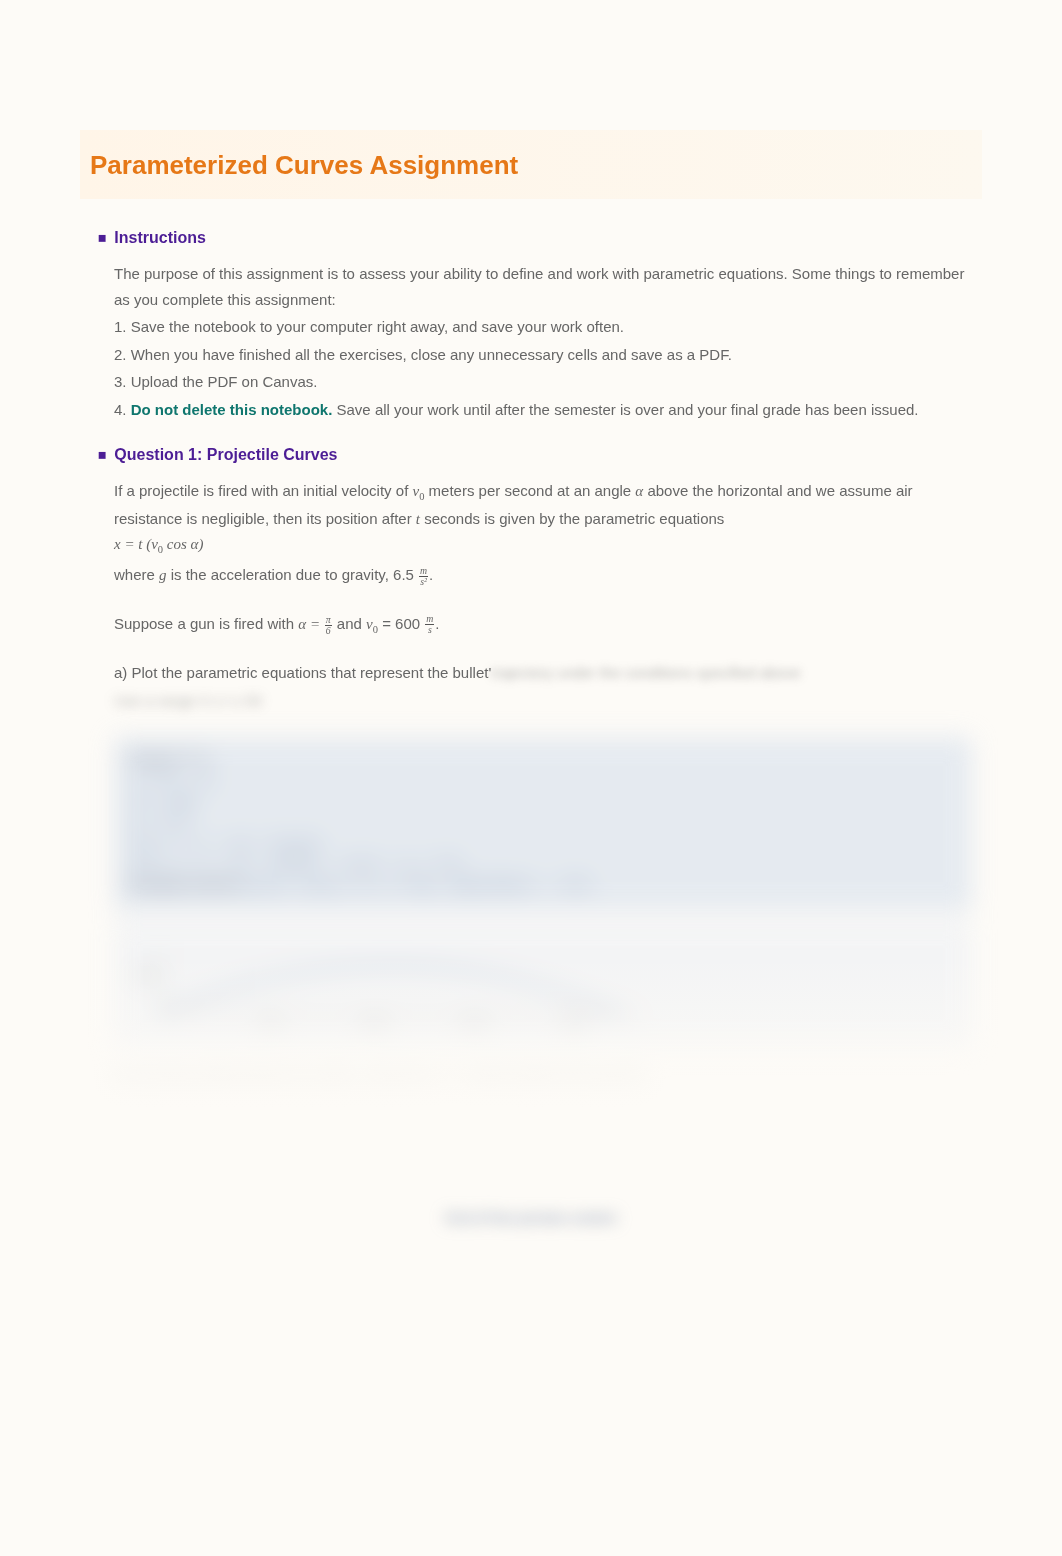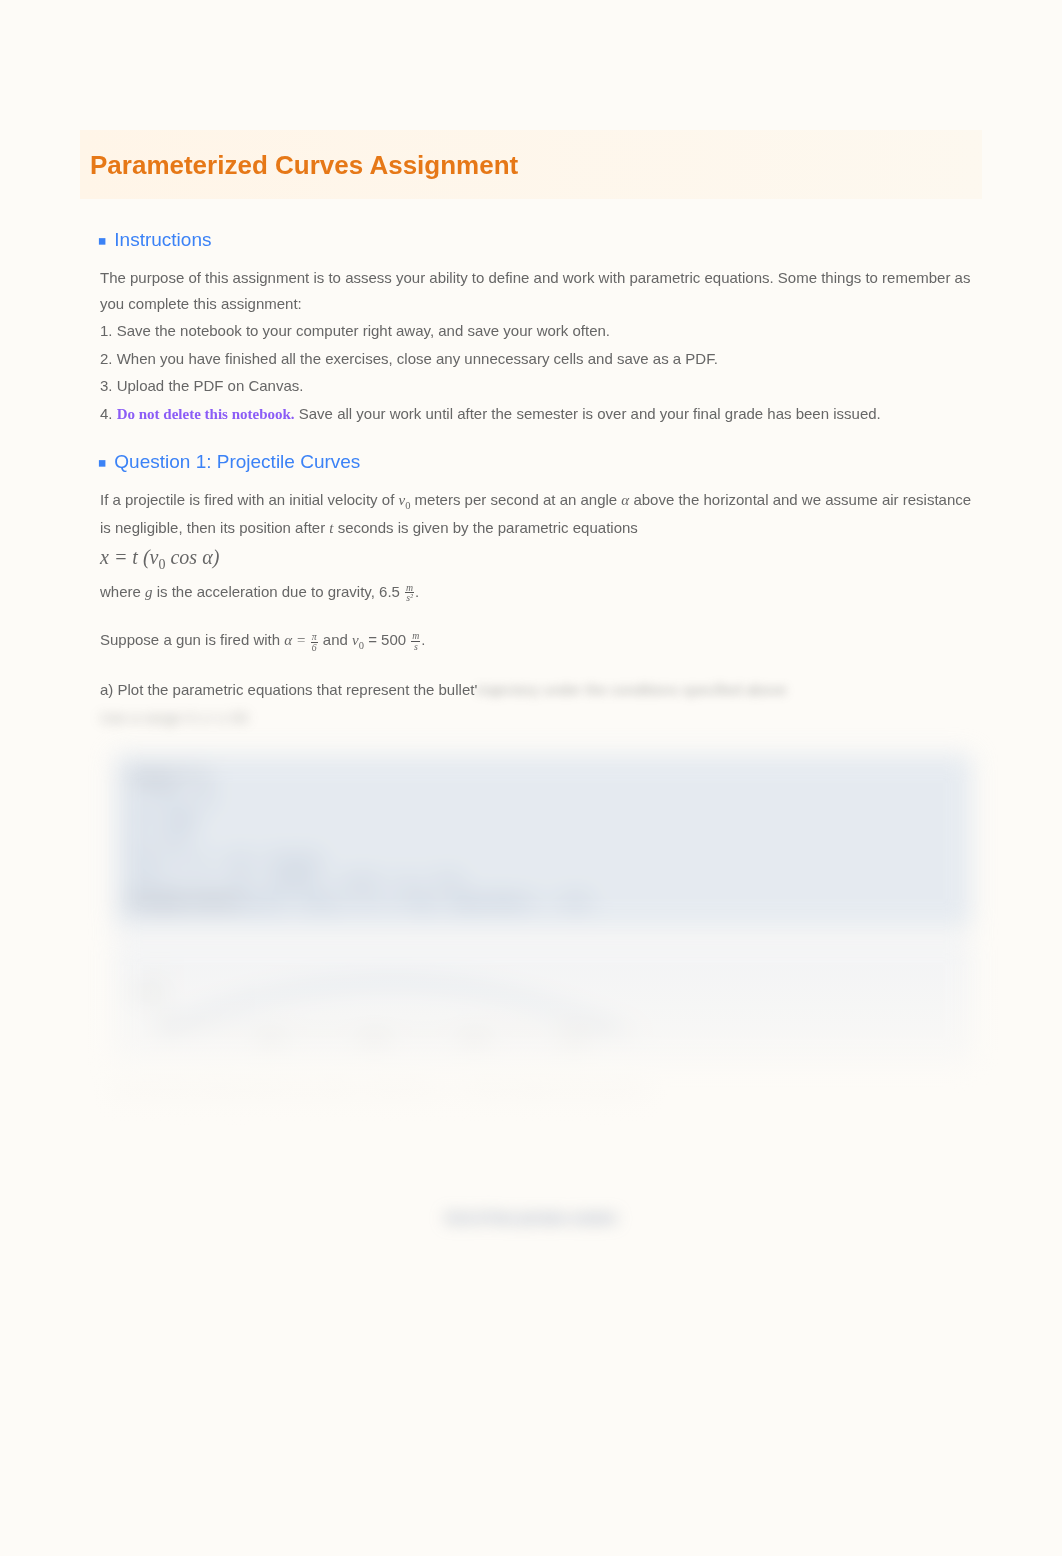--- a/index.html
+++ b/index.html
@@ -16,47 +16,47 @@
       background: linear-gradient(to right, #fff5e8, #fdf8ef);
       padding: 20px 10px 18px 10px;
       margin-bottom: 30px;
     }
     .title-banner h1 {
       color: #e67817;
       font-size: 26px;
       font-weight: bold;
     }
     .section-header {
-      color: #3b82f6;
-      font-size: 19px;
-      font-weight: normal;
+      color: #4c1d95;
+      font-size: 16px;
+      font-weight: bold;
       margin-left: 18px;
       margin-bottom: 14px;
     }
     .section-header::before {
       content: "◼";
       font-size: 10px;
       margin-right: 8px;
       position: relative;
       top: -2px;
     }
     .content-block {
-      margin-left: 20px;
+      margin-left: 34px;
       margin-right: 10px;
       font-size: 15px;
       line-height: 1.7;
       color: #666;
       margin-bottom: 24px;
     }
     .content-block p { margin-bottom: 2px; }
-    .content-block .bold { font-weight: bold; color: #8b5cf6; font-family: Liberation Serif, serif; }
+    .content-block .bold { font-weight: bold; color: #0f766e; }
     .math-line {
       font-style: italic;
       font-family: 'Times New Roman', serif;
-      font-size: 20px;
+      font-size: 15px;
       line-height: 1.4;
     }
     .math-inline {
       font-style: italic;
       font-family: Liberation Serif, serif;
     }
     sub, .sub { font-size: 0.7em; vertical-align: sub; font-style: normal; }
     sup, .sup { font-size: 0.7em; vertical-align: super; }
     .frac {
       display: inline-flex;
@@ -151,21 +151,21 @@
   <p style="margin-top:4px">
     <span>where </span><span class="math-inline">g</span><span> is the acceleration due to gravity, 6.5 </span><span class="frac math-inline">
         <span class="num">m</span>
         <span class="den">s²</span>
       </span><span>.</span>
   </p>
   <p style="margin-top:22px">
     <span>Suppose a gun is fired with </span><span class="math-inline"><span>α</span> = <span class="frac">
           <span class="num">π</span>
           <span class="den">6</span>
-        </span></span><span> and </span><span class="math-inline"><span>v</span><sub>0</sub></span><span> = 500 </span><span class="frac math-inline">
+        </span></span><span> and </span><span class="math-inline"><span>v</span><sub>0</sub></span><span> = 600 </span><span class="frac math-inline">
         <span class="num">m</span>
         <span class="den">s</span>
       </span><span>.</span>
   </p>
   <p style="margin-top:22px">
     <span>a) Plot the parametric equations that represent the bullet'</span><span style="filter:blur(5px);opacity:0.5">trajectory under the conditions specified above</span>
   </p>
   <p style="filter:blur(6px);opacity:0.5">Use a range 0 ≤ t ≤ 50</p>
 </div>
 

